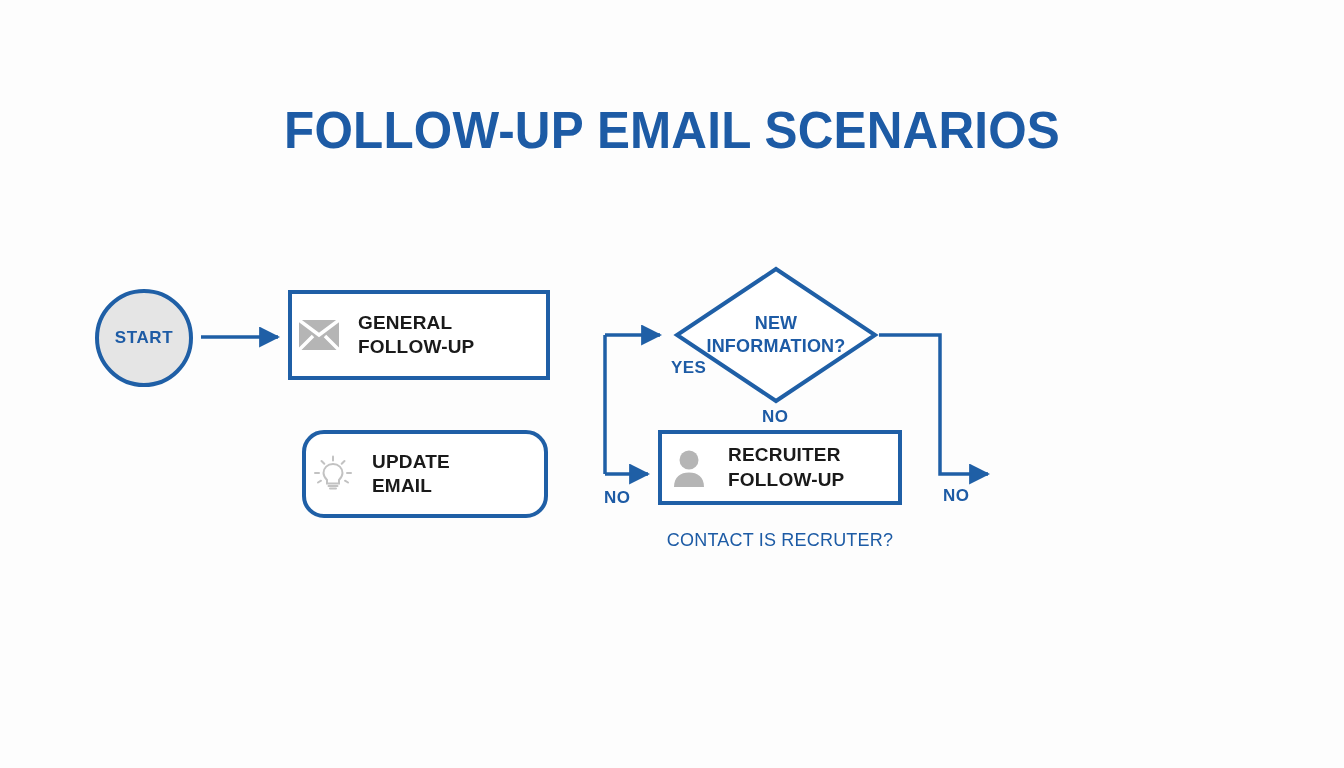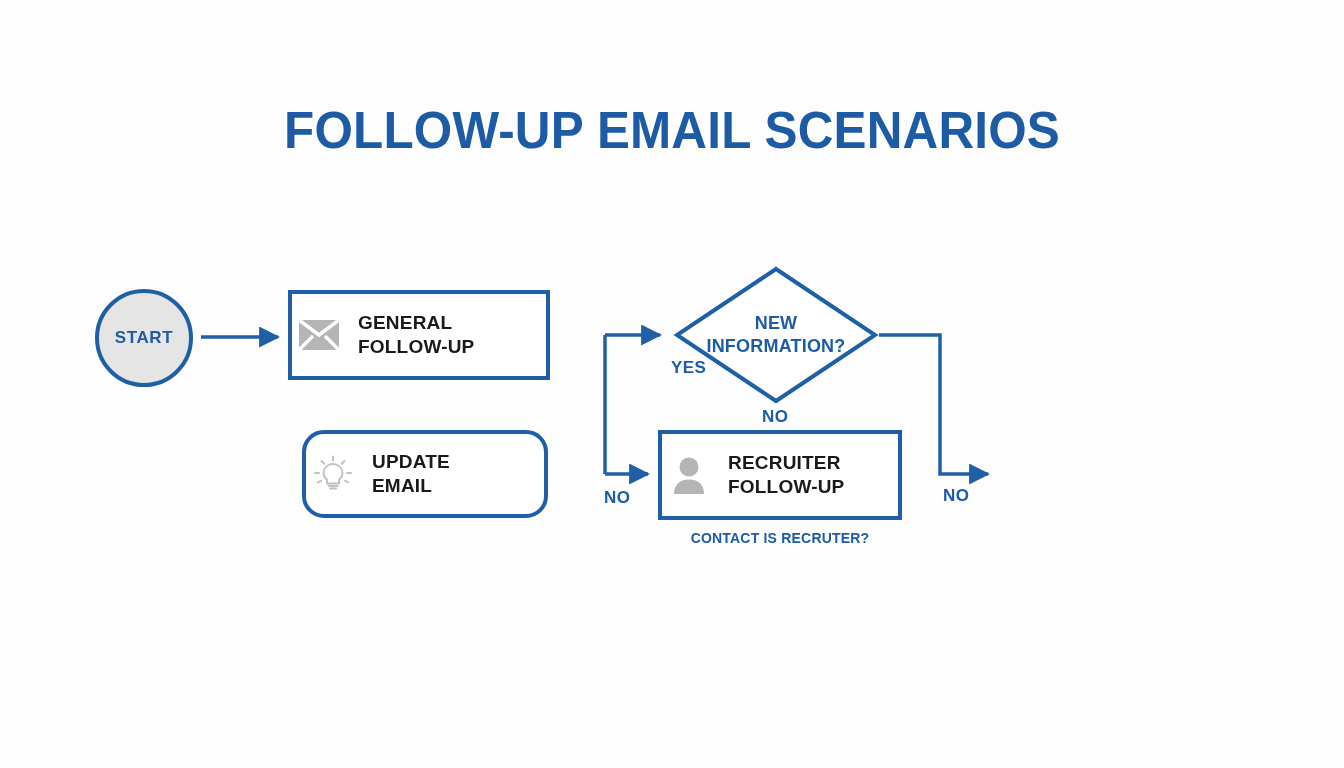--- a/index.html
+++ b/index.html
@@ -61,21 +61,21 @@
   }
   #start-node .node-label {
     color: #1d5ba5;
     font-size: 17px;
     letter-spacing: 0.6px;
   }
 
   
   #general-box  { left: 288px; top: 290px; width: 262px; height: 90px; }
   #update-box   { left: 302px; top: 430px; width: 246px; height: 88px; border-radius: 22px; }
-  #recruiter-box{ left: 658px; top: 430px; width: 244px; height: 90px; }
+  #recruiter-box{ left: 658px; top: 430px; width: 244px; height: 75px; }
   #standard-box { left: 998px; top: 430px; width: 260px; height: 90px; }
 
   
   #decision-node {
     position: absolute;
     left: 673px; top: 265px;
     width: 206px; height: 140px;
   }
   #decision-node svg { position: absolute; inset: 0; overflow: visible; }
   #decision-label {
@@ -101,22 +101,22 @@
     letter-spacing: 0.4px;
   }
   #label-yes       { left: 644px; top: 358px; margin-left: 27px; }
   #label-no-bottom { left: 762px; top: 407px; }
   #label-no-left   { left: 604px; top: 488px; }
   #label-no-right  { left: 943px; top: 486px; }
   #caption-recruiter {
     position: absolute;
     left: 658px; top: 530px; width: 244px;
     text-align: center;
-    font-size: 14px;
-    font-weight: 700;
+    font-size: 18px;
+    font-weight: 400;
     color: #1d5ba5;
     letter-spacing: 0.2px;
   }
 
   
   #edges { position: absolute; left: 0; top: 0; width: 1344px; height: 768px; }
 </style>
 </head>
 <body>
 

